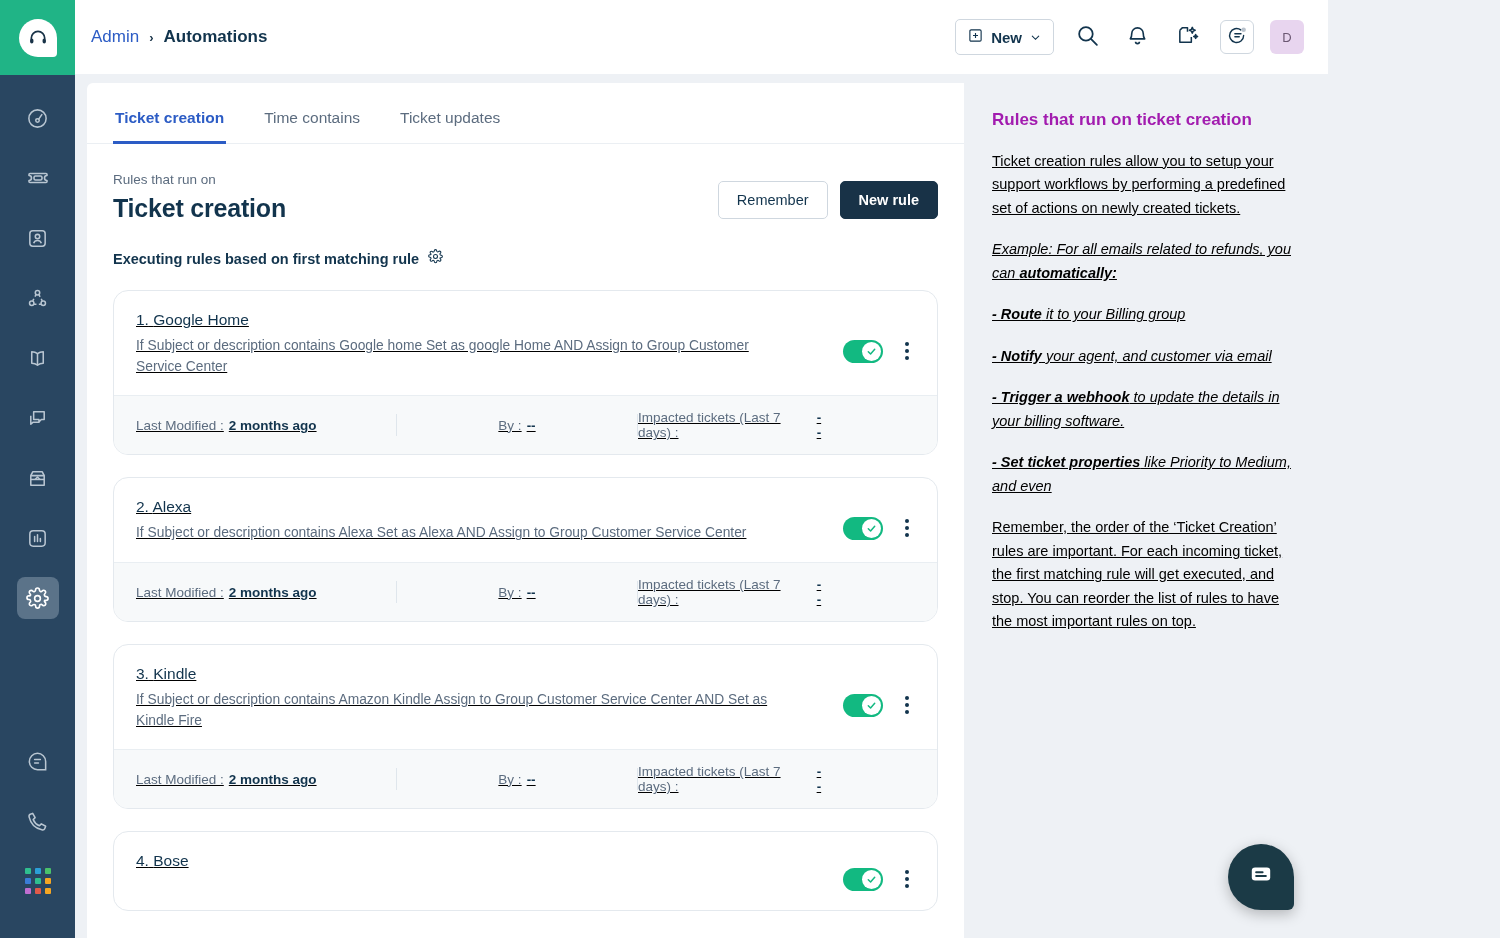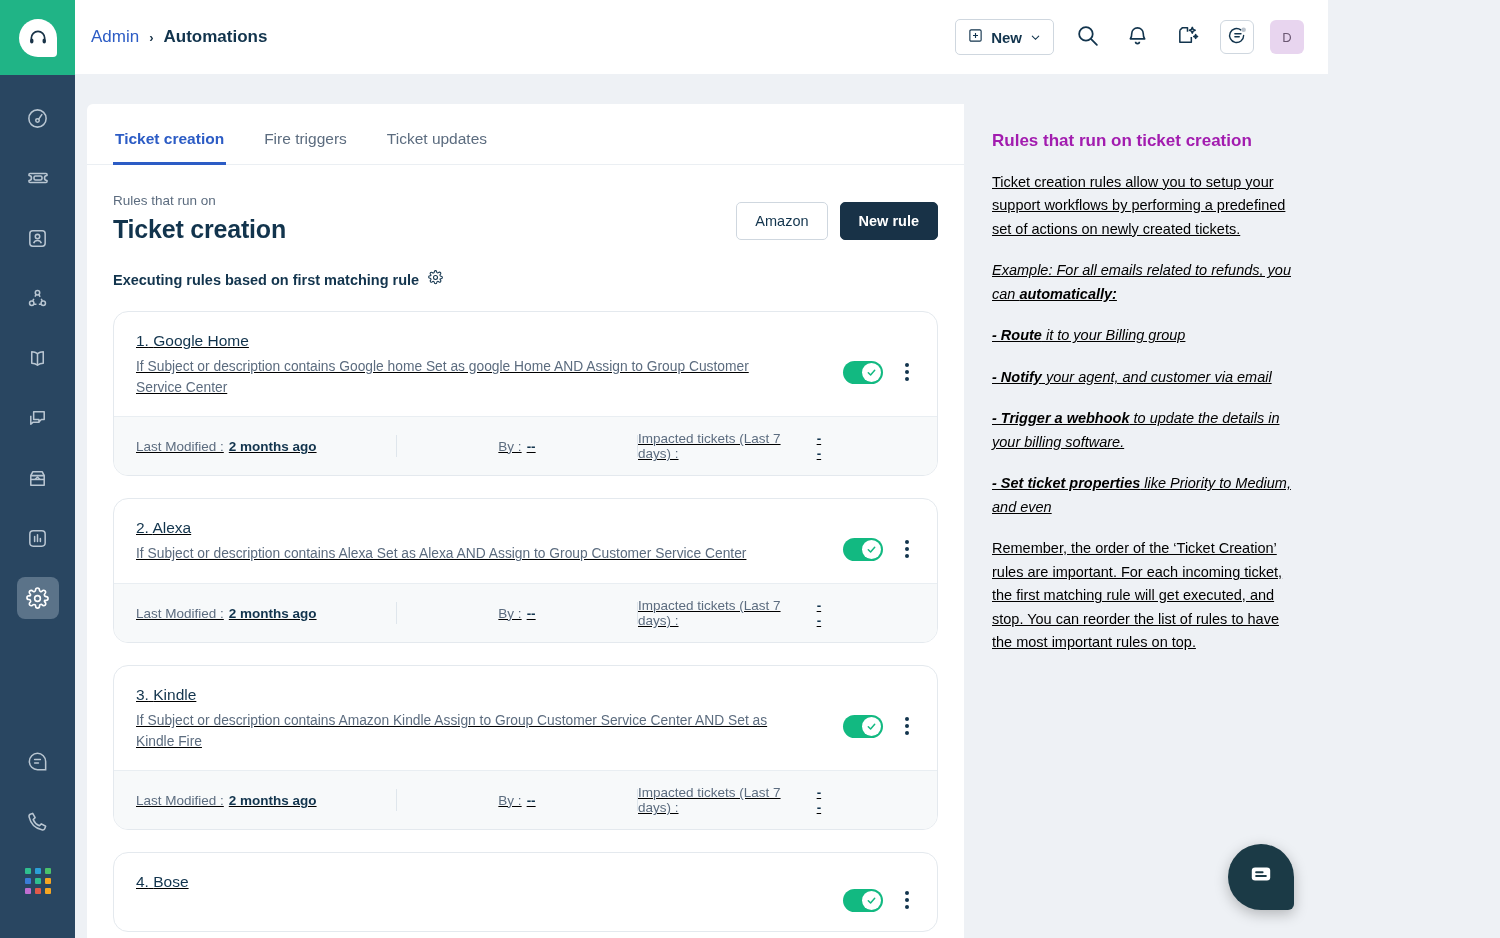--- a/index.html
+++ b/index.html
@@ -62,21 +62,21 @@
     width: 34px; height: 34px; border: 1px solid #cfd7df; border-radius: 6px;
     display: flex; align-items: center; justify-content: center; cursor: pointer; position: relative;
   }
   .avatar {
     width: 34px; height: 34px; border-radius: 6px; background: #e8d5ef;
     display: flex; align-items: center; justify-content: center;
     color: #6b5772; font-size: 13px; cursor: pointer;
   }
 
   
-  .body-area { flex: 1; display: flex; background: #eef1f5; padding: 29px 0 0 12px; min-height: 0; }
+  .body-area { flex: 1; display: flex; background: #eef1f5; padding: 8px 0 0 12px; min-height: 0; }
   .main-card {
     flex: 1; background: #ffffff; border-radius: 6px 0 0 0;
     min-width: 0; display: flex; flex-direction: column; overflow: hidden;
   }
   .tabs { display: flex; gap: 36px; padding: 0 26px; border-bottom: 1px solid #ebeff3; flex: 0 0 auto; }
   .tab {
     padding: 26px 2px 14px; font-size: 15.5px; color: #5c6c7f; cursor: pointer;
     border-bottom: 3px solid transparent; margin-bottom: -1px;
   }
   .tab.active { color: #2c5cc5; font-weight: 700; border-bottom-color: #2c5cc5; }
@@ -338,32 +338,32 @@
 
         <div class="avatar">D</div>
       </div>
     </header>
 
     <div class="body-area">
 
       <section class="main-card">
         <div class="tabs">
           <div class="tab active">Ticket creation</div>
-          <div class="tab">Fire triggers</div>
+          <div class="tab">Time contains</div>
           <div class="tab">Ticket updates</div>
         </div>
 
         <div class="main-scroll">
           <div class="page-head">
             <div>
               <div class="eyebrow">Rules that run on</div>
               <h1 class="page-title">Ticket creation</h1>
             </div>
             <div class="head-actions">
-              <button class="btn-outline">Amazon</button>
+              <button class="btn-outline">Remember</button>
               <button class="btn-primary">New rule</button>
             </div>
           </div>
 
           <div class="exec-row">
             <span class="exec-text">Executing rules based on first matching rule</span>
             <span>
               <svg width="15" height="15" viewBox="0 0 24 24" fill="none" stroke="#12344d" stroke-width="1.7" stroke-linejoin="round">
                 <circle cx="12" cy="12" r="3.2"></circle>
                 <path d="M19.4 14a1.6 1.6 0 0 0 .3 1.8l.1.1a2 2 0 1 1-2.8 2.8l-.1-.1a1.6 1.6 0 0 0-1.8-.3 1.6 1.6 0 0 0-1 1.5V20a2 2 0 1 1-4 0v-.1A1.6 1.6 0 0 0 9 18.4a1.6 1.6 0 0 0-1.8.3l-.1.1a2 2 0 1 1-2.8-2.8l.1-.1a1.6 1.6 0 0 0 .3-1.8 1.6 1.6 0 0 0-1.5-1H3a2 2 0 1 1 0-4h.1A1.6 1.6 0 0 0 4.6 9a1.6 1.6 0 0 0-.3-1.8l-.1-.1a2 2 0 1 1 2.8-2.8l.1.1a1.6 1.6 0 0 0 1.8.3H9a1.6 1.6 0 0 0 1-1.5V3a2 2 0 1 1 4 0v.1a1.6 1.6 0 0 0 1 1.5 1.6 1.6 0 0 0 1.8-.3l.1-.1a2 2 0 1 1 2.8 2.8l-.1.1a1.6 1.6 0 0 0-.3 1.8V9a1.6 1.6 0 0 0 1.5 1H21a2 2 0 1 1 0 4h-.1a1.6 1.6 0 0 0-1.5 1z"></path>

